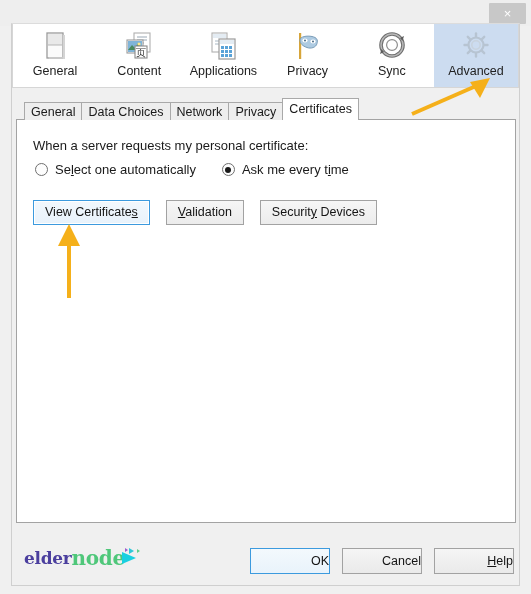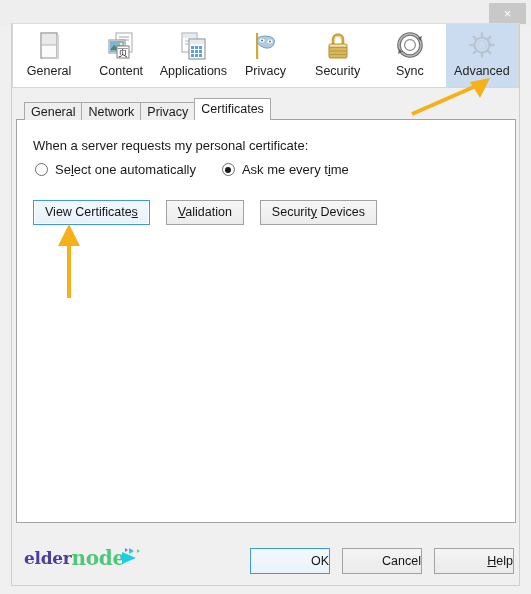--- a/index.html
+++ b/index.html
@@ -349,34 +349,20 @@
         <rect x="8" y="4" width="2.2" height="26" fill="#d7a53a"></rect>
         <path d="M9 11 C9 7.5 16 6.5 21 7.5 C26 8.5 27 11 26 14.5 C25 18.5 20 20 16 18.5 C11.5 17 9 14.5 9 11 Z" fill="#aecbe2" stroke="#7a9cb8" stroke-width="1"></path>
         <ellipse cx="14" cy="11.5" rx="2.6" ry="1.9" fill="#ffffff"></ellipse>
         <ellipse cx="22" cy="12.5" rx="2.6" ry="1.9" fill="#ffffff"></ellipse>
         <ellipse cx="14" cy="11.5" rx="1" ry="1" fill="#4a6b86"></ellipse>
         <ellipse cx="22" cy="12.5" rx="1" ry="1" fill="#4a6b86"></ellipse>
       </svg>
       <div class="tool-label">Privacy</div>
     </div>
 
-    <div class="tool">
-      <svg class="tool-icon" viewBox="0 0 34 34">
-        <path d="M12 15 L12 10.5 A5 5 0 0 1 22 10.5 L22 15" fill="none" stroke="#c9a33f" stroke-width="2.6"></path>
-        <path d="M13.6 15 L13.6 10.8 A3.4 3.4 0 0 1 20.4 10.8 L20.4 15" fill="none" stroke="#e6d08a" stroke-width="1"></path>
-        <rect x="8" y="15" width="18" height="14" rx="1.5" fill="#d9b85c" stroke="#a98c34" stroke-width="1"></rect>
-        <g stroke="#b99a42" stroke-width="1">
-          <line x1="9" y1="18.5" x2="25" y2="18.5"></line>
-          <line x1="9" y1="22" x2="25" y2="22"></line>
-          <line x1="9" y1="25.5" x2="25" y2="25.5"></line>
-        </g>
-        <rect x="8.8" y="15.6" width="16.4" height="2" fill="#efe0ae"></rect>
-      </svg>
-      <div class="tool-label">Security</div>
-    </div>
 
     <div class="tool">
       <svg class="tool-icon" viewBox="0 0 34 34">
         <circle cx="17" cy="16" r="11" fill="none" stroke="#6e6e6e" stroke-width="3.6"></circle>
         <circle cx="17" cy="16" r="11" fill="none" stroke="#b9b9b9" stroke-width="1.4"></circle>
         <circle cx="17" cy="16" r="5.4" fill="#ffffff" stroke="#8d8d8d" stroke-width="1.2"></circle>
         <path d="M25 9 L29 7 L27.5 12 Z" fill="#5c5c5c"></path>
         <path d="M9 23 L5 25 L6.5 20 Z" fill="#5c5c5c"></path>
       </svg>
       <div class="tool-label">Sync</div>
@@ -399,20 +385,21 @@
         </g>
         <circle cx="17" cy="16" r="4.2" fill="none" stroke="#c8d3de" stroke-width="1.6"></circle>
       </svg>
       <div class="tool-label">Advanced</div>
     </div>
 
   </div>
 
   <div class="tabstrip">
     <div class="tab">General</div>
+    <div class="tab">Data Choices</div>
     <div class="tab">Network</div>
     <div class="tab">Privacy</div>
     <div class="tab active">Certificates</div>
   </div>
 
   <div class="panel">
 
     <div class="prompt">When a server requests my personal certificate:</div>
 
     <div class="radio-row">

